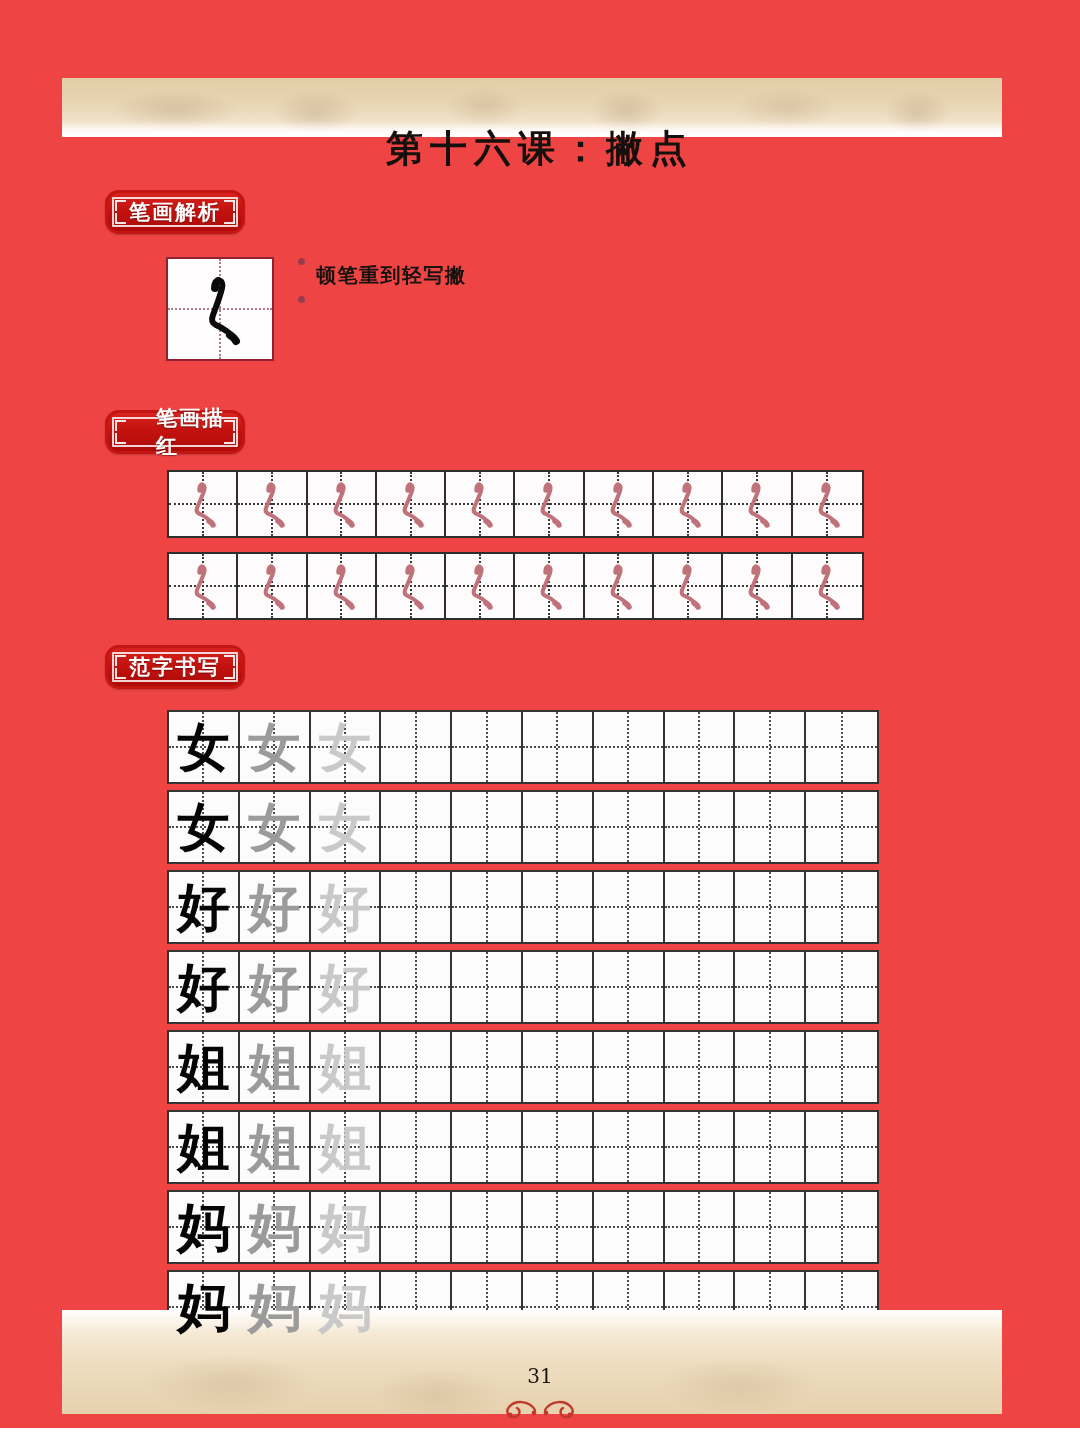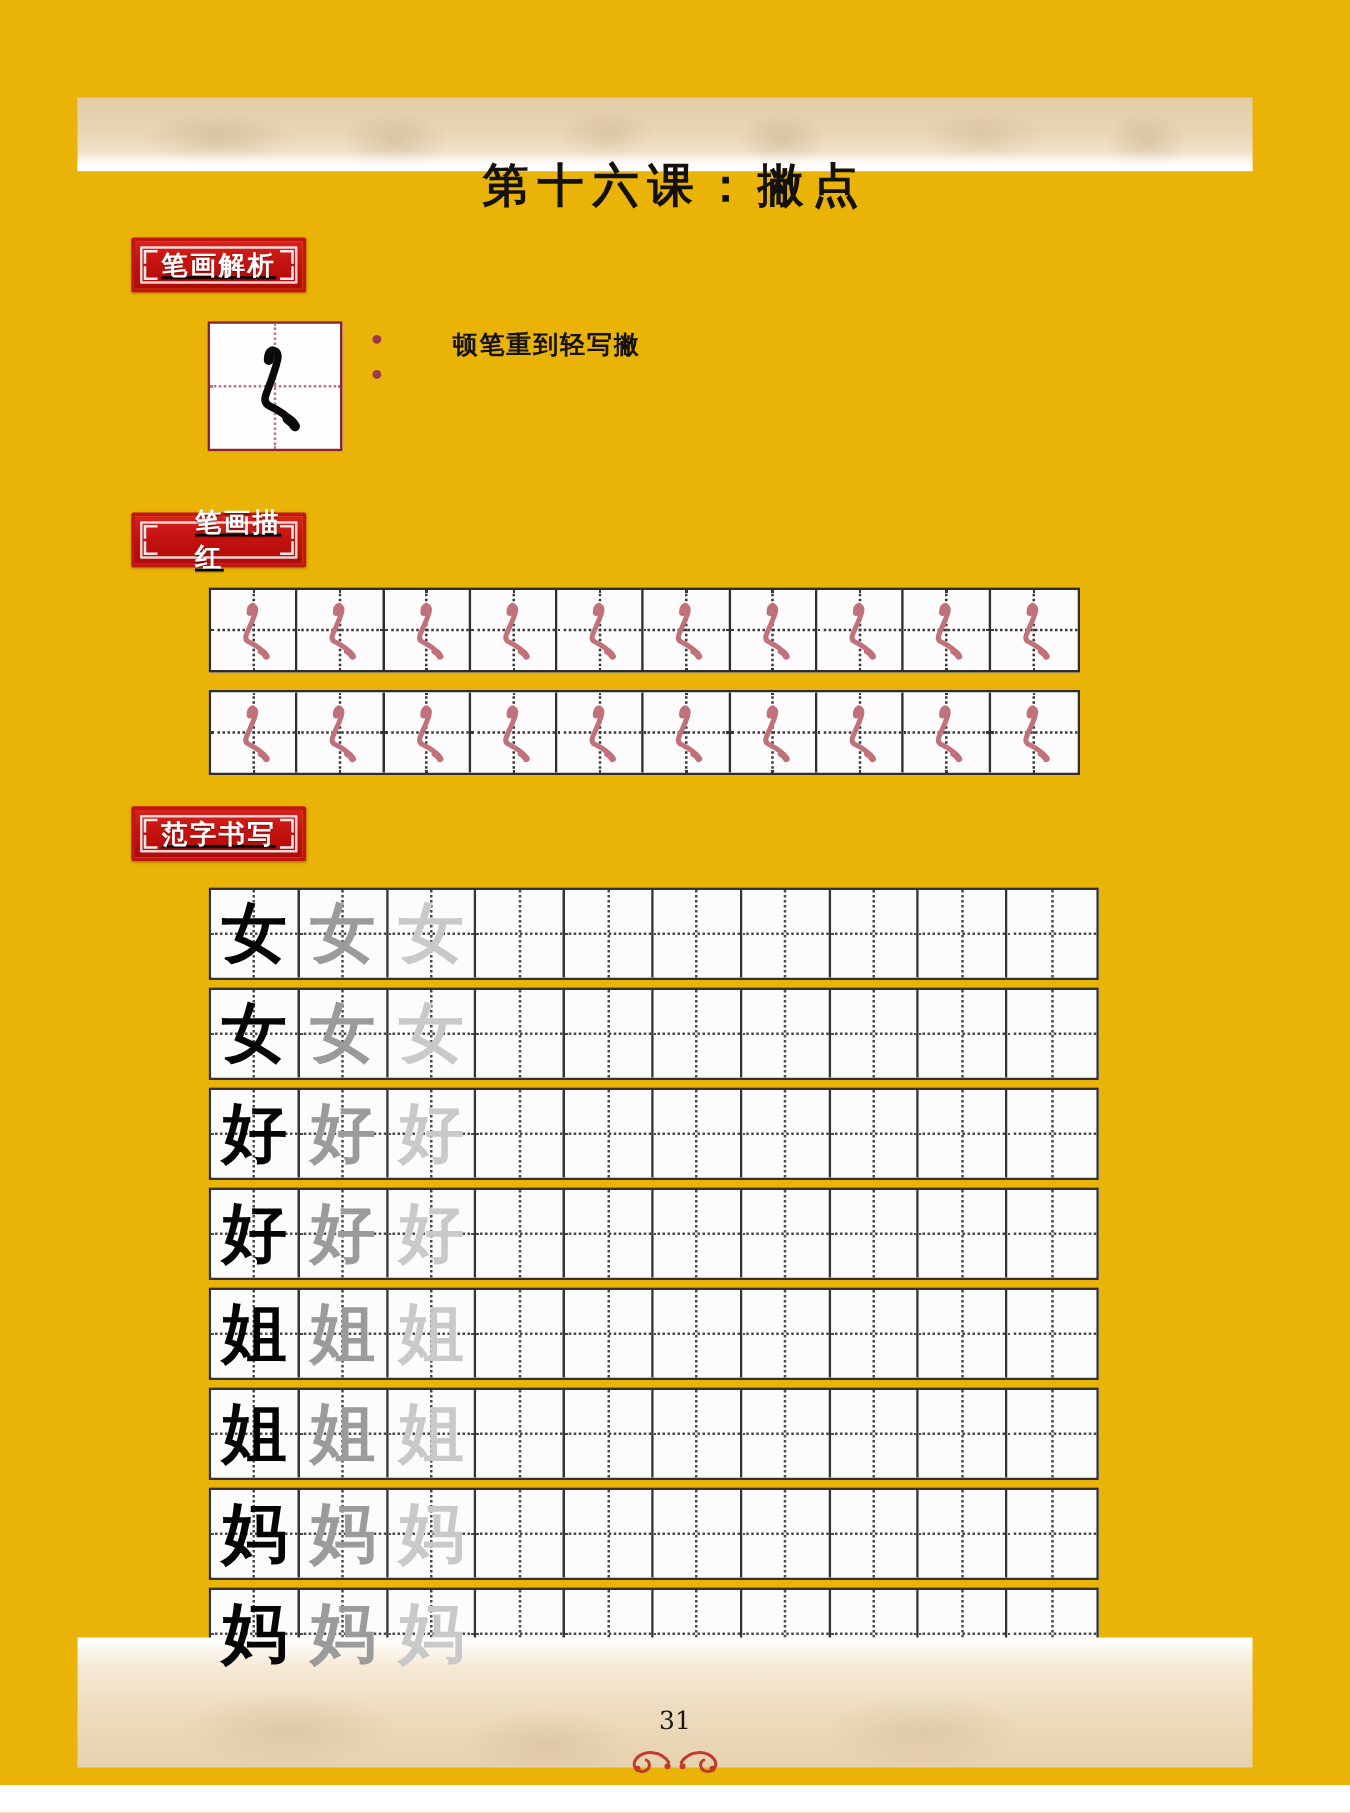--- a/index.html
+++ b/index.html
@@ -10,21 +10,21 @@
     height: 1450px;
     background: #ffffff;
     font-family: "DejaVu Sans", "Liberation Sans", sans-serif;
     overflow: hidden;
   }
 
   .page {
     position: relative;
     width: 1080px;
     height: 1450px;
-    background: #eab308;
+    background: #ef4444;
   }
 
   
   .header-band {
     position: absolute;
     left: 62px;
     top: 78px;
     width: 940px;
     height: 58px;
     background:
@@ -58,26 +58,25 @@
     z-index: 5;
   }
 
   
   .banner {
     position: absolute;
     width: 140px;
     height: 44px;
     background: linear-gradient(180deg, #d8231f 0%, #c4120f 45%, #ad0b09 100%);
     border: 3px solid #c31512;
-    border-radius: 2px;
+    border-radius: 14px;
     box-shadow: 0 1px 2px rgba(0,0,0,0.22);
     display: flex;
     align-items: center;
     justify-content: center;
-    text-decoration: underline;
   }
   .banner::before {
     content: "";
     position: absolute;
     left: 4px; top: 4px; right: 4px; bottom: 4px;
     border: 2px solid rgba(255,255,255,0.82);
     border-radius: 1px;
     pointer-events: none;
   }
   .banner .corner {
@@ -131,23 +130,22 @@
 
   
   .bullets {
     position: absolute;
     left: 298px;
     top: 262px;
     width: 620px;
   }
   .bullet-row {
     display: flex;
-    align-items: center;
+    align-items: flex-start;
     margin-bottom: 11px;
-    gap: 46px;
   }
   .bullet-dot {
     width: 7px;
     height: 7px;
     border-radius: 50%;
     background: #9c3a4d;
     margin-right: 11px;
     flex: 0 0 auto;
     position: relative;
     top: -4px;

